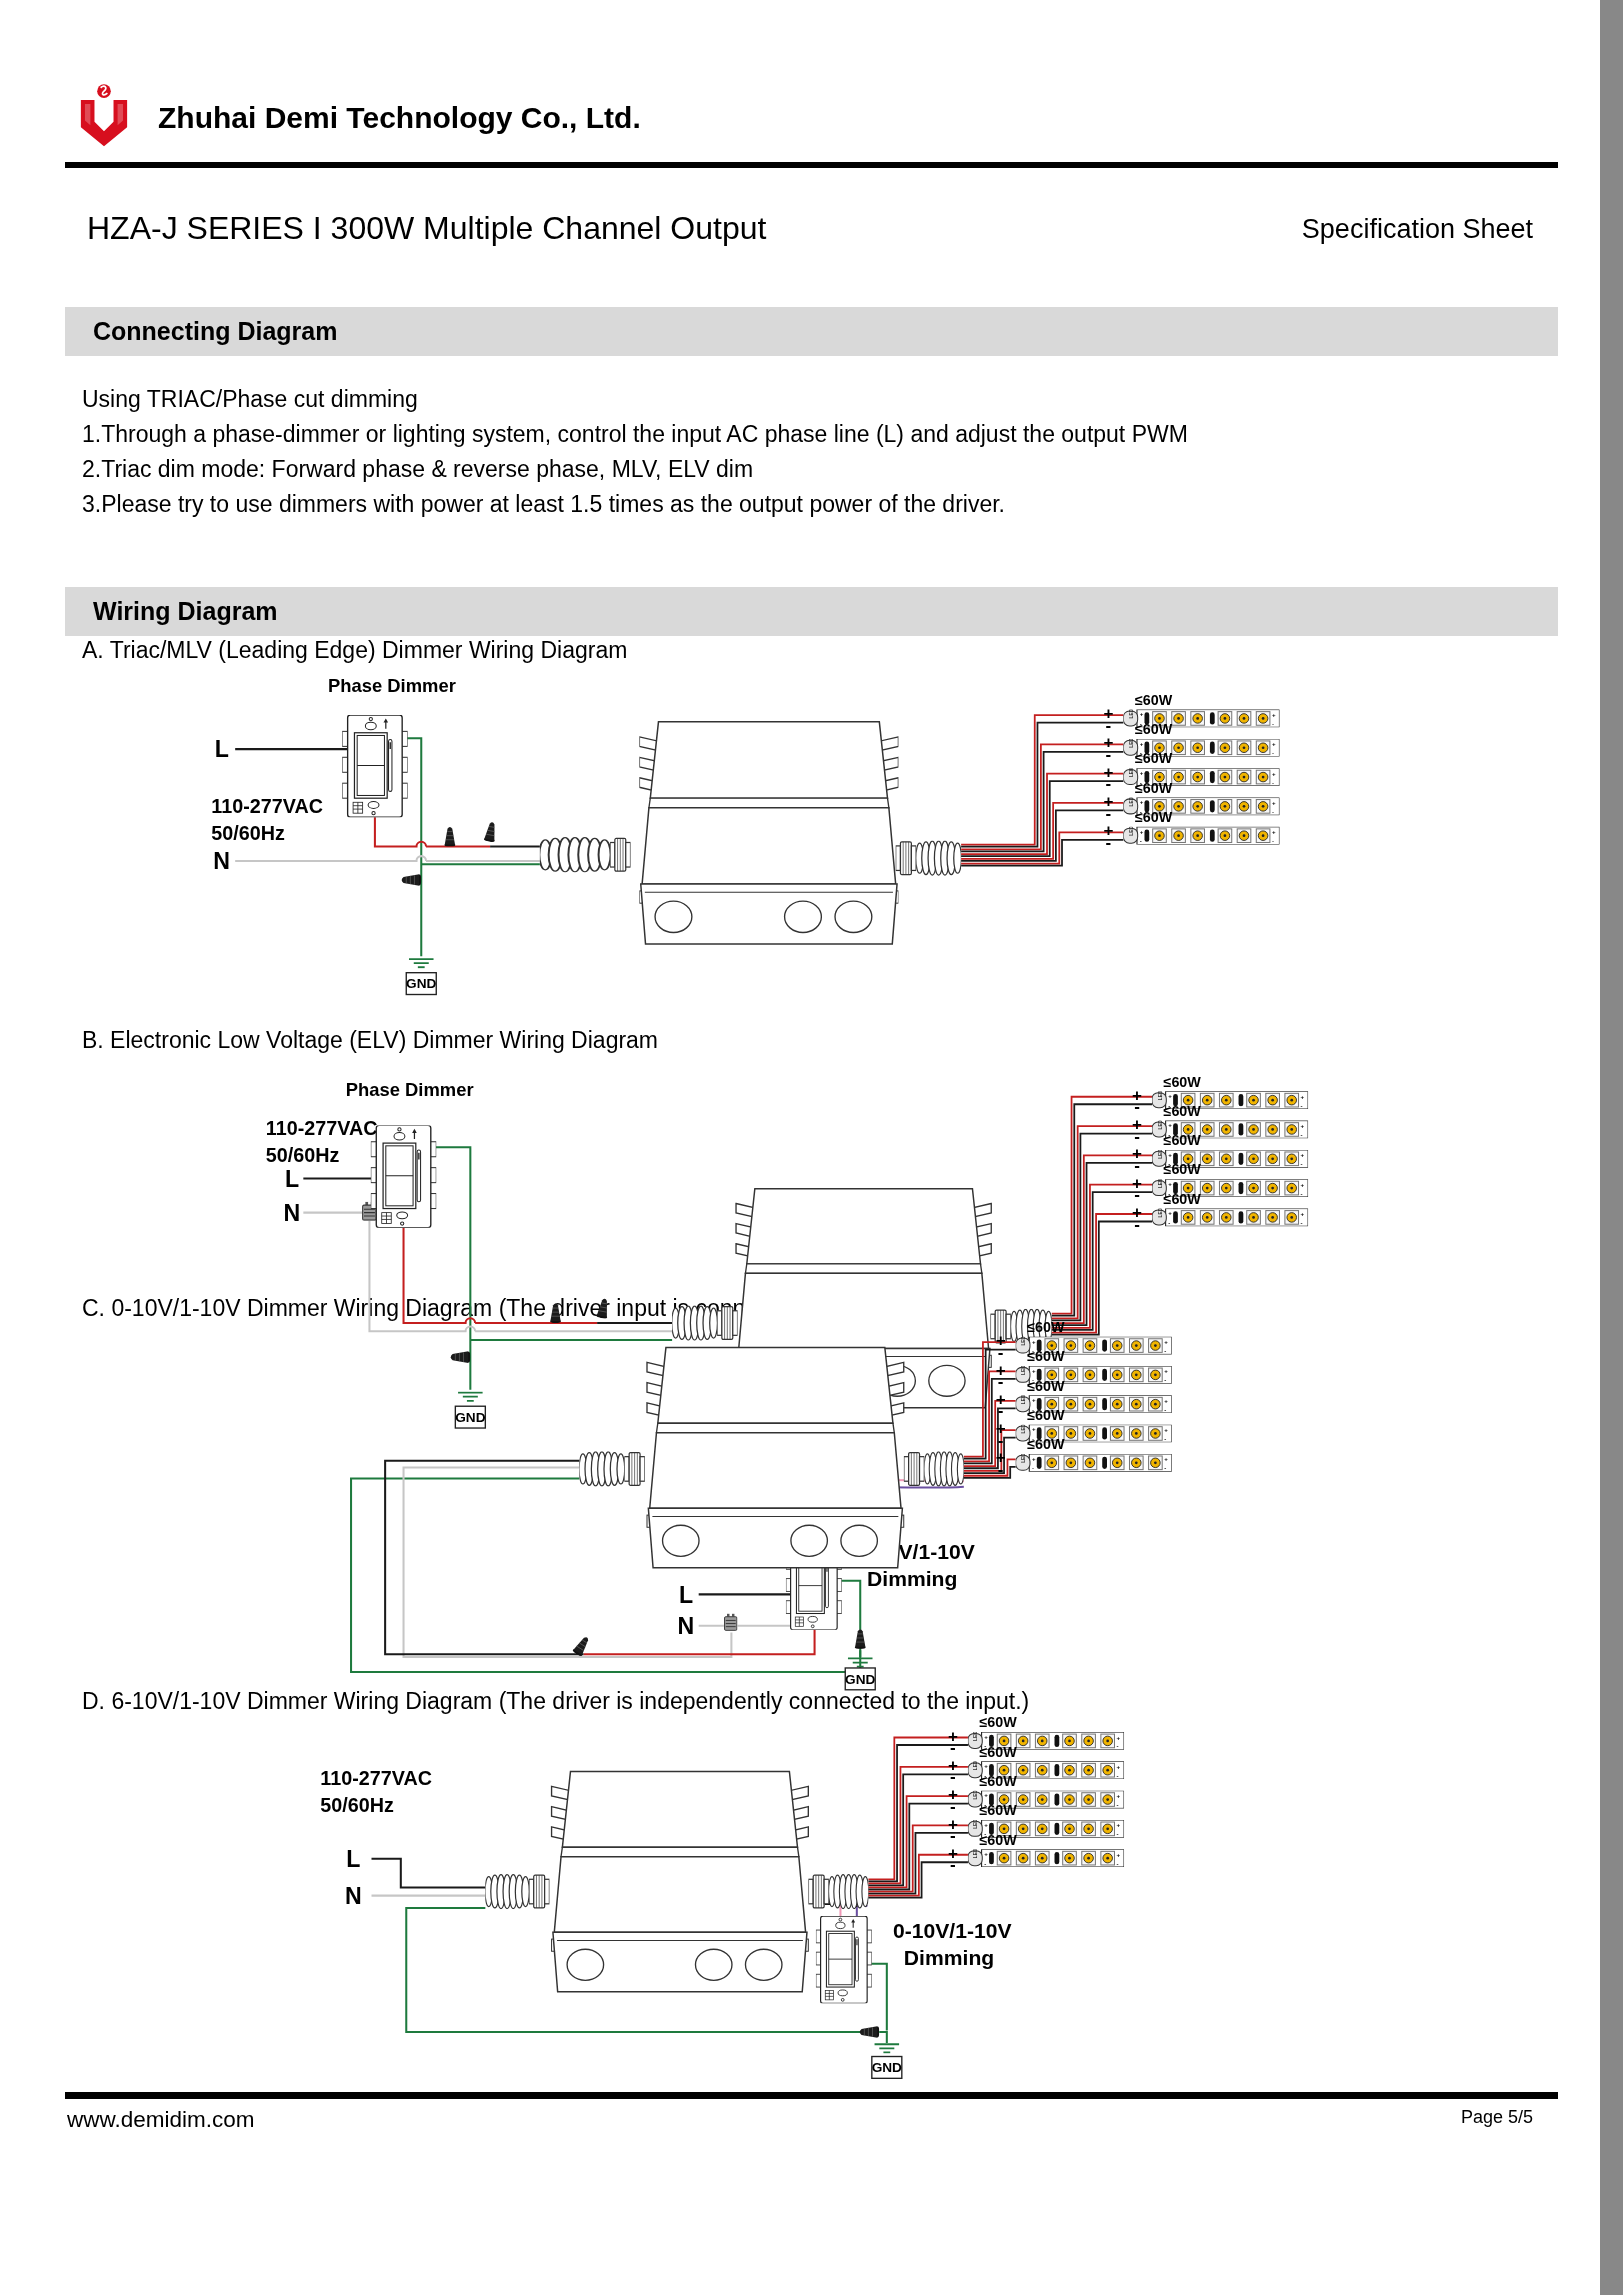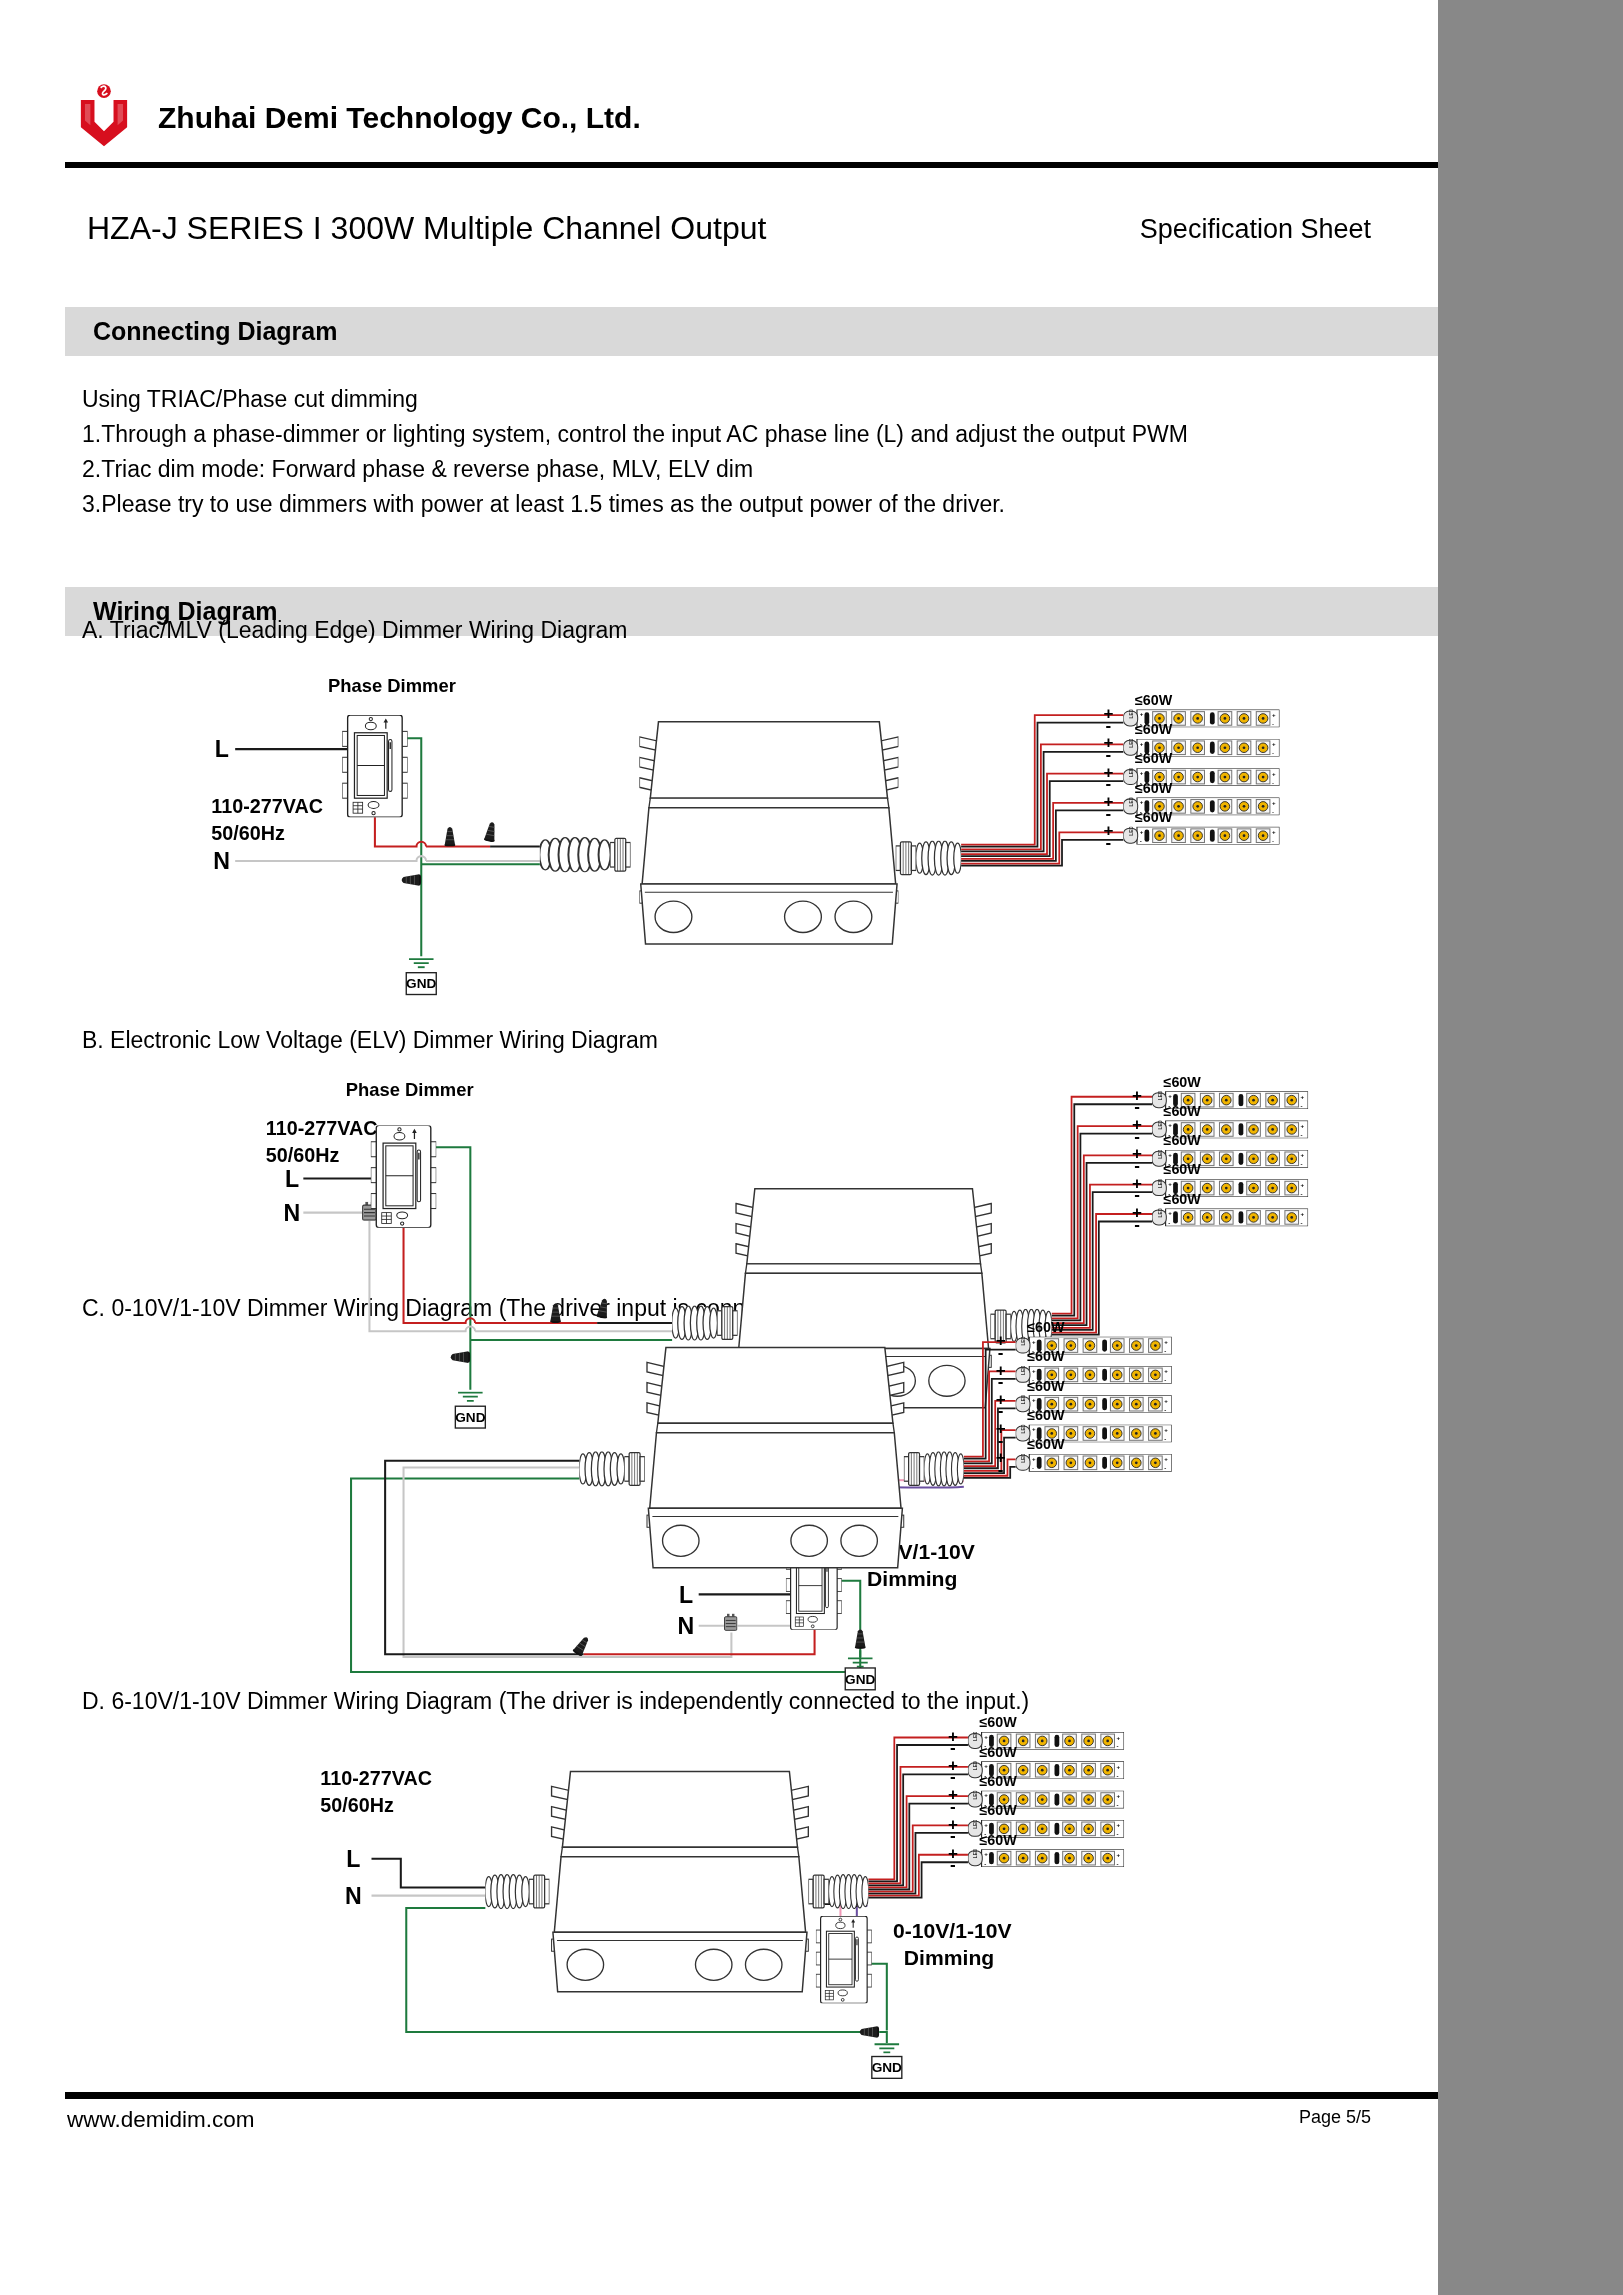--- a/index.html
+++ b/index.html
@@ -1,16 +1,16 @@
 <!DOCTYPE html>
 <html style="font-size:11px"><head>
 <meta charset="utf-8">
 <style>
   html,body{margin:0;padding:0;background:#888;}
-  .page{position:relative;width:1438px;height:2295px;background:#fff;
+  .page{position:relative;width:1600px;height:2295px;background:#fff;
         font-family:"Liberation Sans",sans-serif;color:#000;overflow:hidden;}
   .abs{position:absolute;}
   .company{left:158px;top:101px;font-size:30px;font-weight:bold;}
   .rule{left:65px;top:162px;width:1493px;height:6.1px;background:#000;}
   .title{left:87px;top:210px;font-size:32px;font-weight:normal;}
   .spec{right:67px;top:214px;font-size:27px;font-weight:normal;}
   .secbar{left:65px;width:1493px;height:49px;background:#d9d9d9;
           display:flex;align-items:center;}
   .secbar span{margin-left:28px;font-size:25px;font-weight:bold;}
   .notes{left:82px;top:382px;font-size:23px;line-height:35px;}
@@ -54,21 +54,21 @@
     <div>Using TRIAC/Phase cut dimming</div>
     <div>1.Through a phase-dimmer or lighting system, control the input AC phase line (L) and adjust the output PWM</div>
     <div>2.Triac dim mode: Forward phase &amp; reverse phase, MLV, ELV dim</div>
     <div>3.Please try to use dimmers with power at least 1.5 times as the output power of the driver.</div>
   </div>
 
   <div class="abs secbar" style="top:587px">
     <span>Wiring Diagram</span>
   </div>
 
-  <div class="abs cap" style="top:617px">A. Triac/MLV (Leading Edge) Dimmer Wiring Diagram</div>
+  <div class="abs cap" style="top:637px">A. Triac/MLV (Leading Edge) Dimmer Wiring Diagram</div>
   <div class="abs cap" style="top:1027px">B. Electronic Low Voltage (ELV) Dimmer Wiring Diagram</div>
   <div class="abs cap" style="top:1295px">C. 0-10V/1-10V Dimmer Wiring Diagram (The driver input is connected to the dimmer.)</div>
   <div class="abs cap" style="top:1688px">D. 6-10V/1-10V Dimmer Wiring Diagram (The driver is independently connected to the input.)</div>
 
   <svg class="abs" style="left:0;top:665px" width="1623" height="1432" viewBox="0 975 2381 2100">
     <defs>
       <symbol id="dimmer" viewBox="-8 0 96 150">
         <rect x="-8" y="24" width="9" height="22" fill="#fff" stroke="#333" stroke-width="1.5"></rect>
         <rect x="-8" y="62" width="9" height="22" fill="#fff" stroke="#333" stroke-width="1.5"></rect>
         <rect x="-8" y="100" width="9" height="22" fill="#fff" stroke="#333" stroke-width="1.5"></rect>

